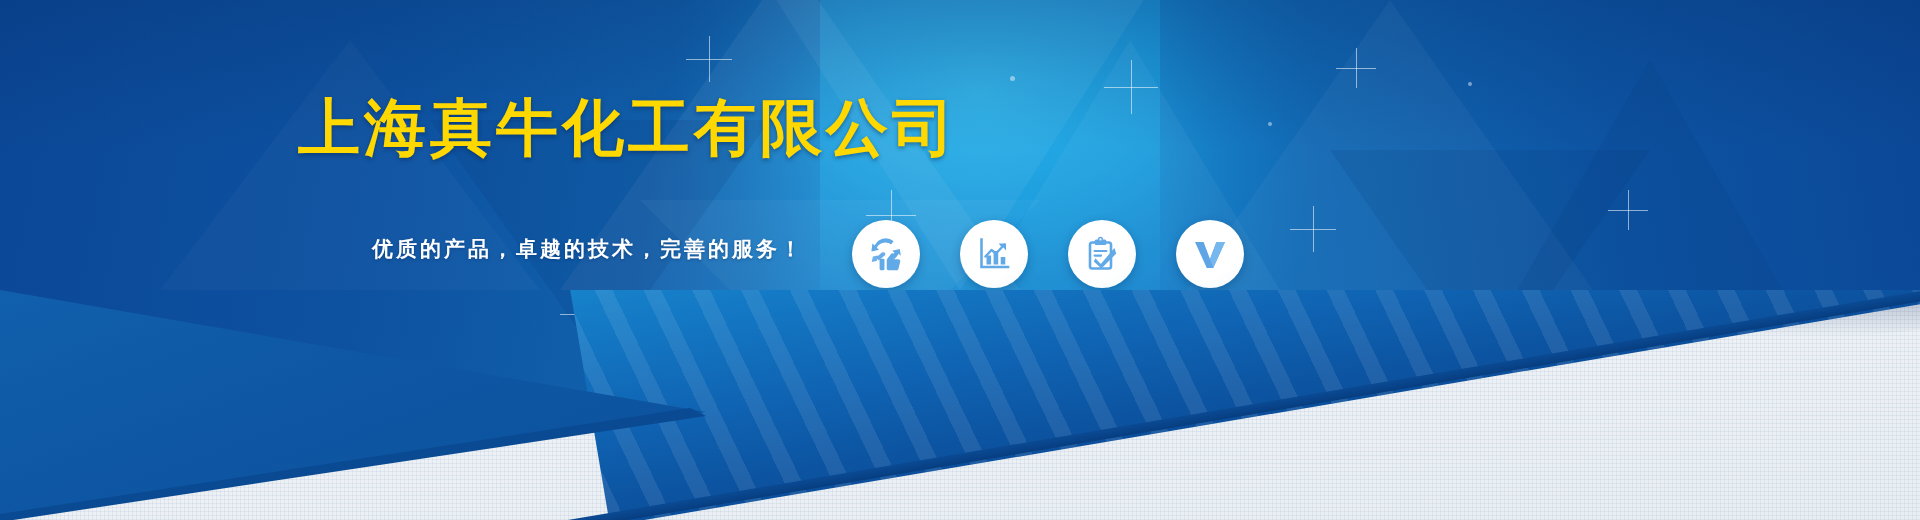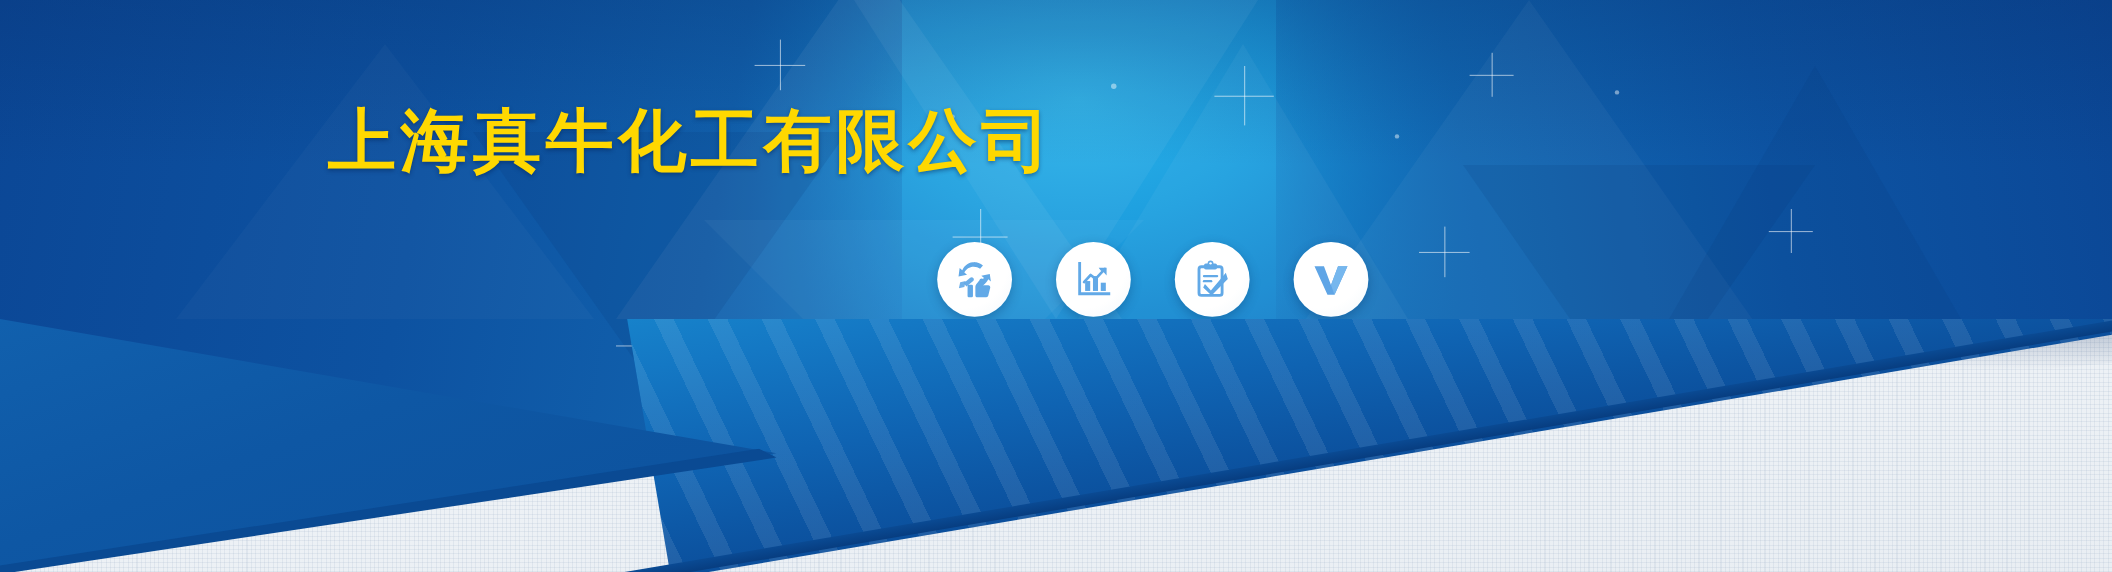--- a/index.html
+++ b/index.html
@@ -208,20 +208,21 @@
       <i class="v"></i>
     </div>
 
   <div class="dot" style="left:1010px;top:76px;width:5px;height:5px;"></div>
   <div class="dot" style="left:1268px;top:122px;width:4px;height:4px;"></div>
   <div class="dot" style="left:864px;top:104px;width:4px;height:4px;"></div>
   <div class="dot" style="left:1468px;top:82px;width:4px;height:4px;"></div>
 
   <div class="title">上海真牛化工有限公司</div>
 
+  <div class="subtitle">优质的产品，卓越的技术，完善的服务！</div>
 
   <div class="adv-row">
 
     <div class="adv">
       <div class="adv-circle">
         <span>
           <svg width="40" height="40" viewBox="0 0 40 40">
             <g fill="#62A9E7">
               <path d="M20.2 4.2c-5.1 0-9.5 3-11.4 7.4l-2.4-2.0-1.0 7.8 7.7-1.7-2.4-2.0c1.5-3.1 4.7-5.2 8.5-5.2 2.2 0 4.2.7 5.8 1.9l2.6-3.1c-2.3-1.9-5.3-3.1-8.4-3.1z"></path>
               <path d="M33.8 15.0l-7.7 1.7 2.3 1.9c-.6 1.3-1.5 2.4-2.6 3.3l2.0 3.4c2.0-1.4 3.6-3.3 4.6-5.5l2.4 2.0z"></path>

